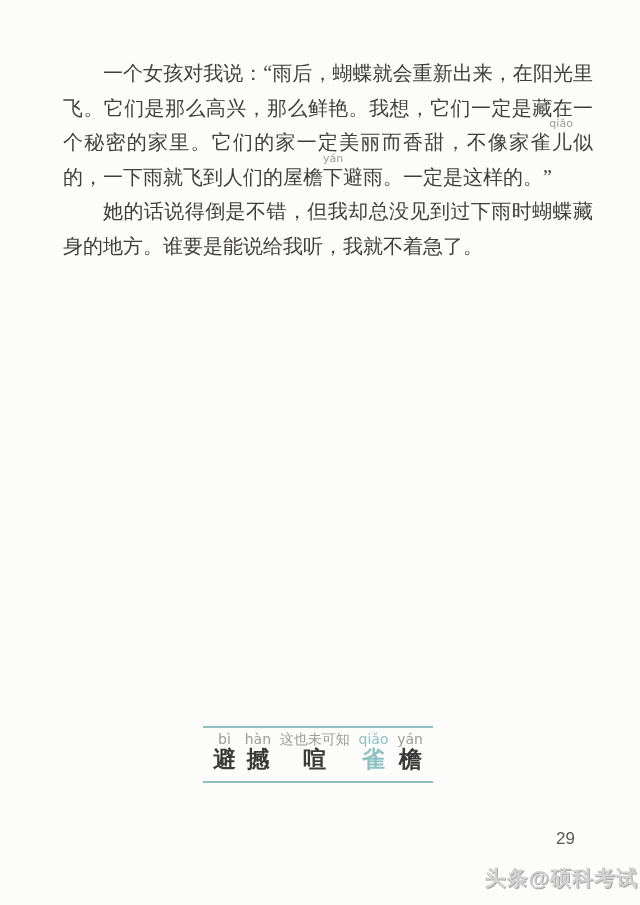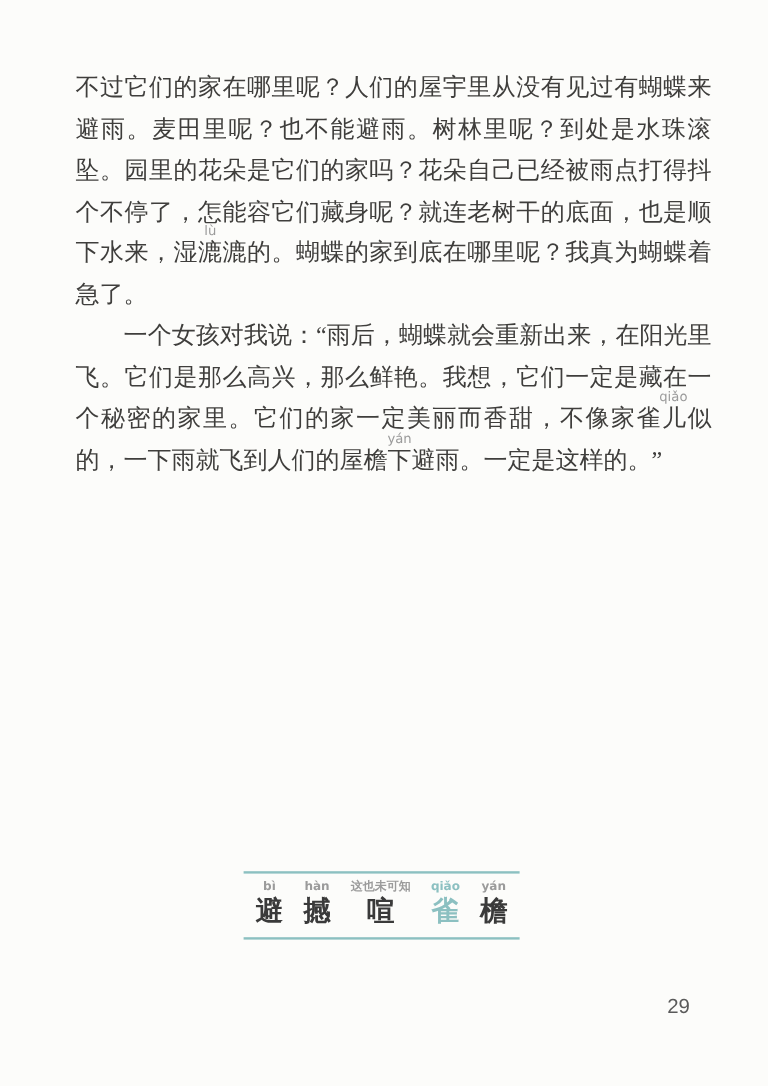--- a/index.html
+++ b/index.html
@@ -45,25 +45,24 @@
     padding: 5px 10px 7px 10px;
     box-sizing: border-box;
   }
   .vocab-items {
     display: flex;
     justify-content: space-between;
     align-items: flex-end;
   }
   .vocab-item { text-align: center; }
   .vocab-pinyin {
-    font-size: 10px;
+    font-size: 14px;
     line-height: 13px;
     color: #9b9b9b;
     font-family: "DejaVu Sans", sans-serif;
-    font-weight: bold;
   }
   .vocab-char {
     font-size: 23px;
     line-height: 28px;
     color: #3a3a3a;
     font-weight: 600;
   }
   .vocab-item.hl .vocab-pinyin,
   .vocab-item.hl .vocab-char { color: var(--accent, #8cc0c1); }
   .page-number {
@@ -84,22 +83,22 @@
     color: #d3d3d3;
     text-shadow: 1px 1px 0 #a5a5a5, -1px -1px 0 #ffffff;
     font-family: "Liberation Sans", sans-serif;
   }
 </style>
 </head>
 <body>
 
 <div class="page">
   <div class="lesson-text">
-      <p class="para no-indent">不过它们的家在哪里呢？人们的屋宇里从没有见过有蝴蝶来避雨。麦田里呢？也不能避雨。树林里呢？到处是水珠滚坠。园里的花朵是它们的家吗？花朵自己已经被雨点打得抖个不停了，怎能容它们藏身呢？就连老树干的底面，也是顺下水来，湿<span class="ruby">漉<span class="rt">lù</span></span>漉的。蝴蝶的家到底在哪里呢？我真为蝴蝶着急了。</p>
       <p class="para">一个女孩对我说：“雨后，蝴蝶就会重新出来，在阳光里飞。它们是那么高兴，那么鲜艳。我想，它们一定是藏在一个秘密的家里。它们的家一定美丽而香甜，不像家<span class="ruby">雀<span class="rt">qiǎo</span></span>儿似的，一下雨就飞到人们的屋<span class="ruby">檐<span class="rt">yán</span></span>下避雨。一定是这样的。”</p>
+      <p class="para">她的话说得倒是不错，但我却总没见到过下雨时蝴蝶藏身的地方。谁要是能说给我听，我就不着急了。</p>
     </div>
 
   <div class="vocab-strip">
     <div class="vocab-items">
         <div class="vocab-item">
           <div class="vocab-pinyin">bì</div>
           <div class="vocab-char">避</div>
         </div>
         <div class="vocab-item">
           <div class="vocab-pinyin">hàn</div>
@@ -114,13 +113,14 @@
           <div class="vocab-char">雀</div>
         </div>
         <div class="vocab-item">
           <div class="vocab-pinyin">yán</div>
           <div class="vocab-char">檐</div>
         </div>
       </div>
   </div>
 
   <div class="page-number">29</div>
+  <div class="watermark">头条@硕科考试</div>
 </div>
 
 </body></html>

